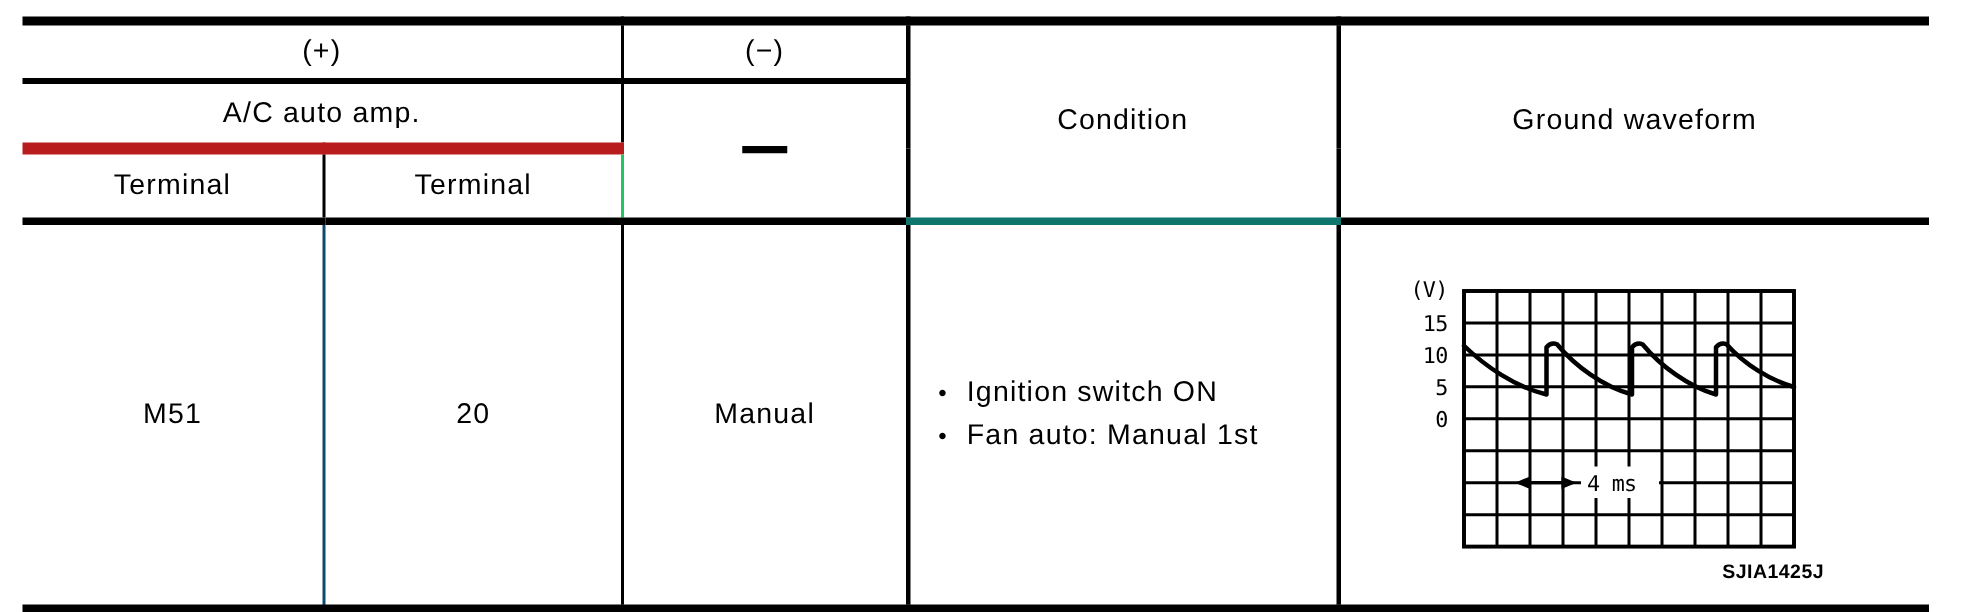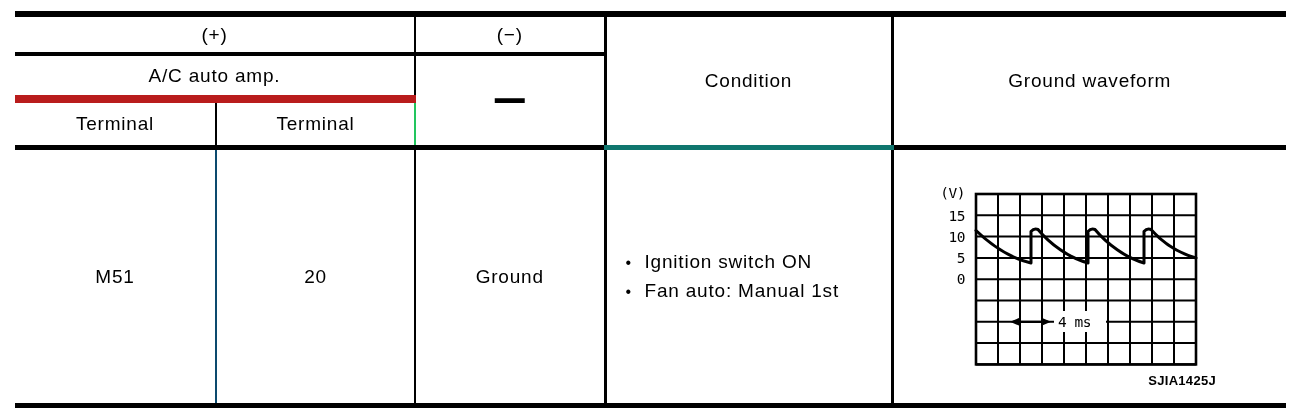--- a/index.html
+++ b/index.html
@@ -62,21 +62,21 @@
     <th colspan="2" class="h-amp">A/C auto amp.</th>
     <th rowspan="2" class="h-dash"><span class="dash-glyph">—</span></th>
   </tr>
   <tr>
     <th class="h-connector">Terminal</th>
     <th class="h-terminal">Terminal</th>
   </tr>
   <tr class="data-row">
     <td class="d-connector">M51</td>
     <td class="d-terminal">20</td>
-    <td class="d-minus">Ground</td>
+    <td class="d-minus">Manual</td>
     <td class="d-cond">
       <ul class="cond-list">
         <li>
           <span class="bullet">•</span>
           <span>Ignition switch ON</span>
         </li>
         <li>
           <span class="bullet">•</span>
           <span>Fan auto: Manual 1st</span>
         </li>

